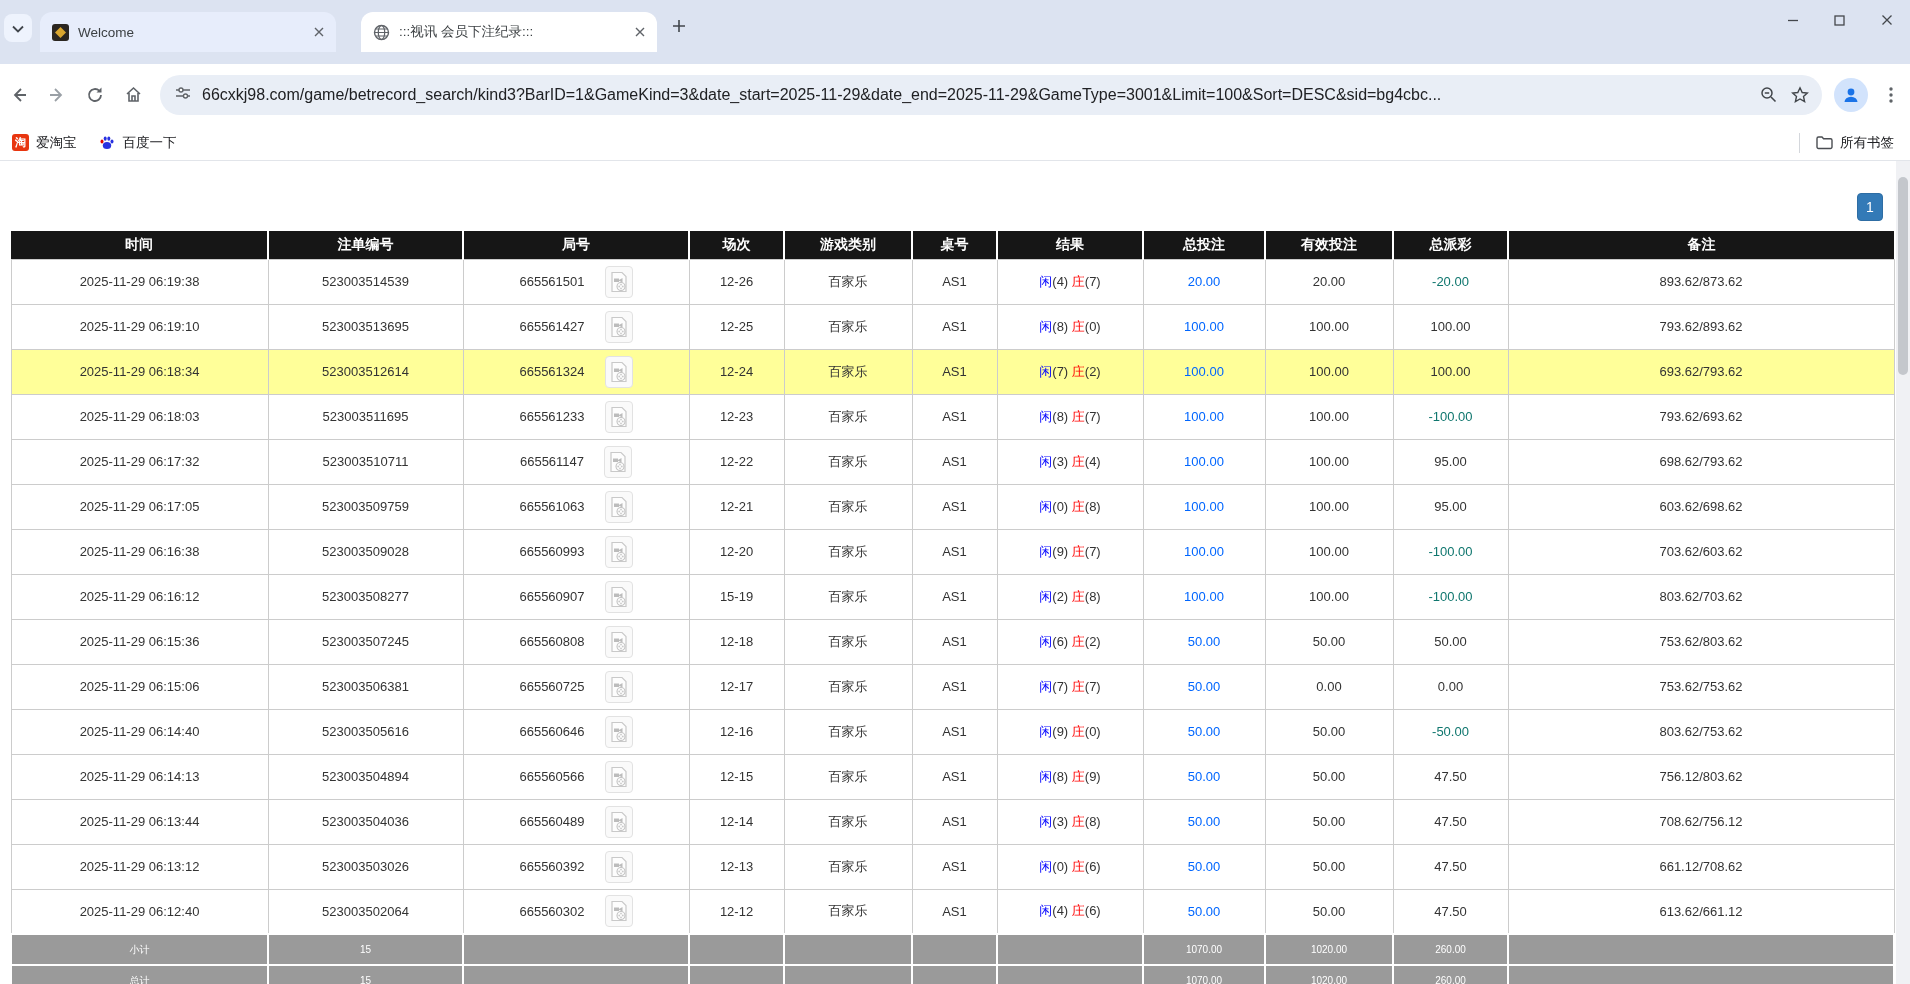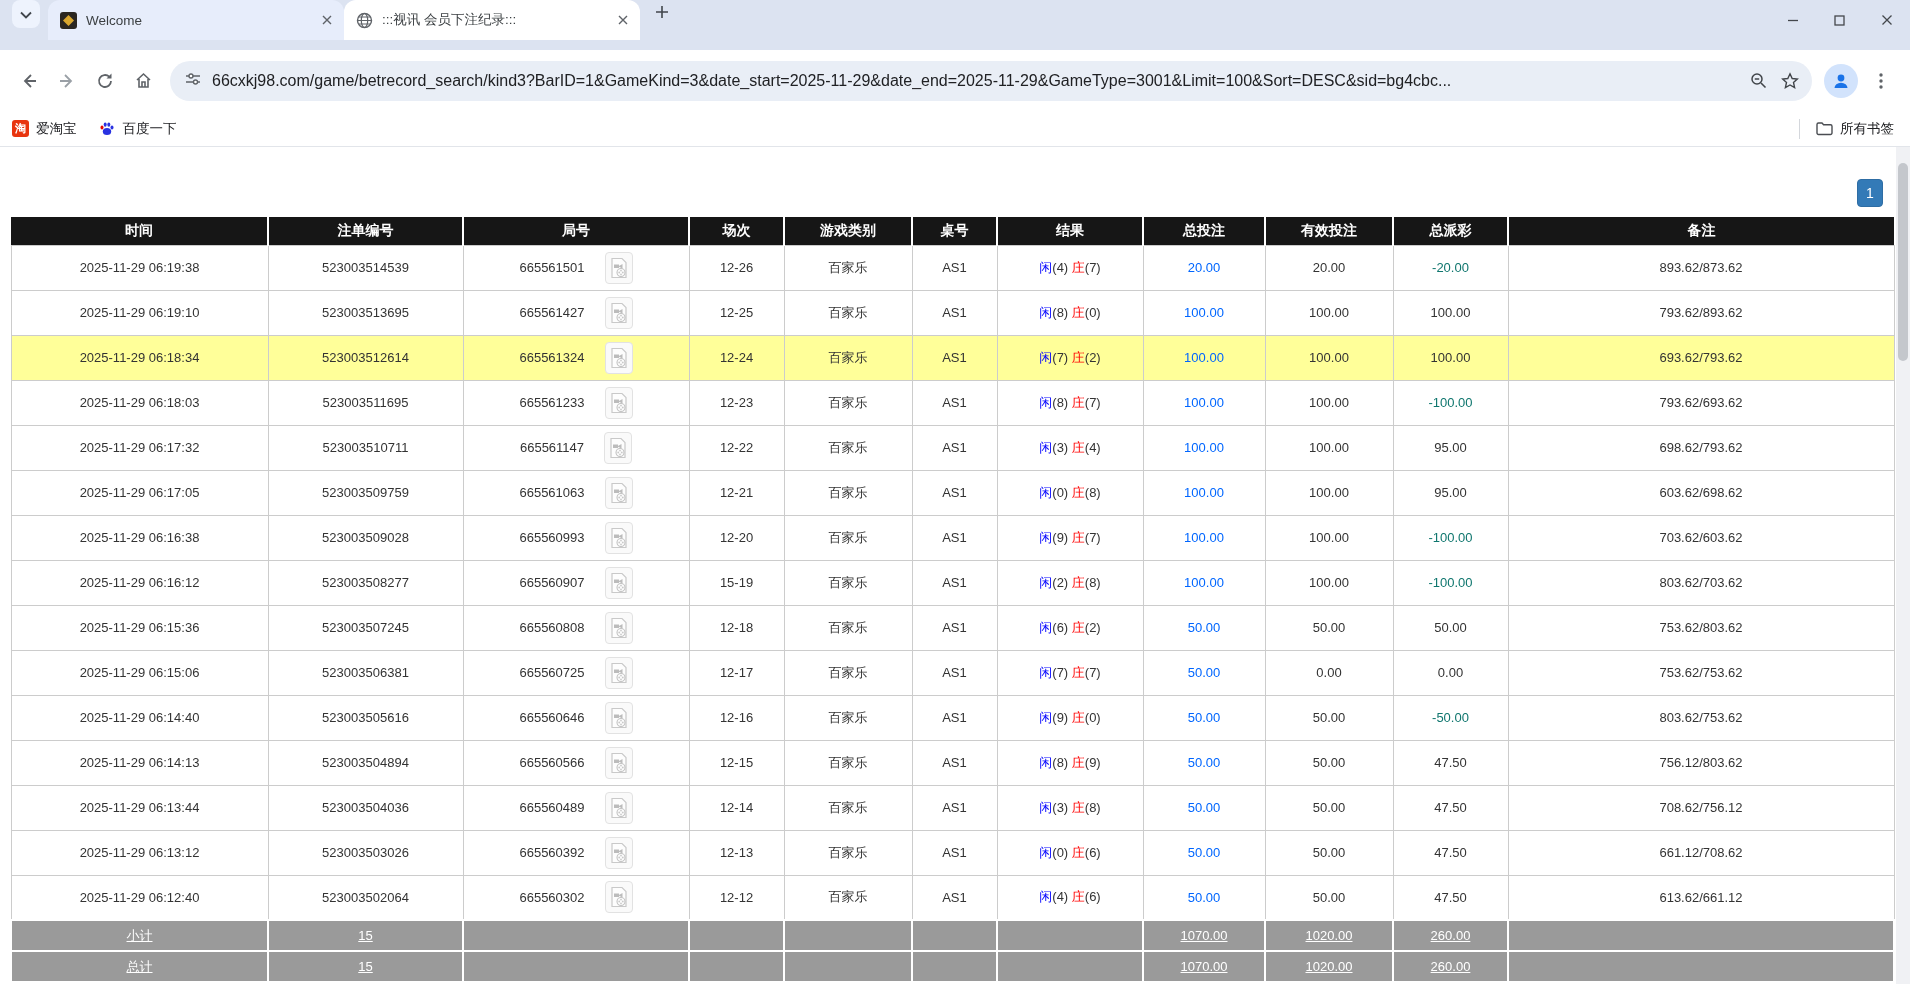--- a/index.html
+++ b/index.html
@@ -1,35 +1,35 @@
 <!DOCTYPE html>
 <html><head>
 <meta charset="utf-8">
 <style>
   * { margin:0; padding:0; box-sizing:border-box; }
   html,body { width:1910px; height:984px; overflow:hidden; }
   body { font-family:"Liberation Sans","DejaVu Sans",sans-serif; background:#fff; }
 
   
-  .tabbar { height:50px; background:#dce3f1; display:flex; align-items:flex-start; padding-left:8px; position:relative; }
+  .tabbar { height:64px; background:#dce3f1; display:flex; align-items:center; position:relative; }
   .tab-search-btn { width:28px; height:28px; border-radius:8px; background:#eef3fd; display:flex; align-items:center; justify-content:center; margin:0 8px 9px 4px; cursor:pointer; }
   .tab { height:40px; width:296px; border-radius:12px 12px 0 0; display:flex; align-items:center; padding:0 8px 0 12px; }
   .tab.inactive { background:#e7edfb; }
-  .tab.active { background:#ffffff; }
+  .tab.active { background:#ffffff;margin-left:25px; }
   .favicon { width:17px; height:17px; margin-right:9px; flex:0 0 auto; }
   .fav-welcome { background:#2b2620; border-radius:3px; display:flex; align-items:center; justify-content:center; }
   .fav-welcome svg { width:11px; height:11px; }
   .tab-title { flex:1; font-size:13.5px; color:#3c4043; white-space:nowrap; overflow:hidden; }
   .tab-close { width:18px; height:18px; border-radius:50%; display:flex; align-items:center; justify-content:center; cursor:pointer; }
   .newtab-btn { width:28px; height:28px; border-radius:50%; display:flex; align-items:center; justify-content:center; margin:0 0 9px 8px; cursor:pointer; }
   .win-controls { position:absolute; right:0; top:0; height:40px; display:flex; }
   .win-btn { width:47px; height:40px; display:flex; align-items:center; justify-content:center; cursor:pointer; }
 
   
-  .toolbar { height:61px; background:#fff; display:flex; align-items:center; padding:0 10px; }
+  .toolbar { height:61px; background:#fff; display:flex; align-items:center; padding:0 0; }
   .nav-btn { width:38px; height:38px; border-radius:50%; display:flex; align-items:center; justify-content:center; cursor:pointer; flex:0 0 auto; }
   .omnibox { flex:1; height:40px; background:#e9eef6; border-radius:21px; display:flex; align-items:center; padding:0 6px 0 14px; margin:0 8px; overflow:hidden; }
   .url-text { flex:1; font-size:16px; color:#202124; white-space:nowrap; overflow:hidden; margin:0 10px 0 10px; }
   .box-icon-btn { width:32px; height:32px; border-radius:50%; display:flex; align-items:center; justify-content:center; cursor:pointer; flex:0 0 auto; }
   .avatar-btn { width:34px; height:34px; border-radius:50%; background:#d2e3fc; display:flex; align-items:center; justify-content:center; cursor:pointer; margin:0 4px; flex:0 0 auto; }
 
   
   .bookmarks { height:36px; background:#fff; border-bottom:1px solid #e2e5ea; display:flex; align-items:center; padding:0 12px; }
   .bm-item { display:flex; align-items:center; gap:7px; margin-right:22px; font-size:13.5px; color:#202124; cursor:pointer; }
   .bm-ico { width:17px; height:17px; display:flex; align-items:center; justify-content:center; }
@@ -45,21 +45,21 @@
   .records thead th { background:#161616; color:#fff; font-size:14px; font-weight:bold; height:28px; border-right:2px solid #fff; text-align:center; }
   .records thead th:last-child { border-right:none; }
   .records tbody td { height:45px; background:#fff; border:1px solid #ccc; text-align:center; font-size:13px; color:#333; overflow:hidden; }
   .records tbody tr.hl td { background:#ffff99; }
   .records td.blue { color:#0066ff; }
   .records td.neg  { color:#0f766e; }
   .p-label { color:#0000ff; }
   .b-label { color:#ff0000; }
   .round-wrap { display:flex; align-items:center; justify-content:center; gap:20px; }
   .vbtn { width:28px; height:32px; background:#fafafa; border:1px solid #e2e2e2; border-radius:4px; display:flex; align-items:center; justify-content:center; cursor:pointer; }
-  .records tfoot td { background:#9a9a9a; color:#fff; font-size:13px; height:31px; border:2px solid #fff; text-align:center;text-decoration:underline; }
+  .records tfoot td { background:#9a9a9a; color:#fff; font-size:10px; height:31px; border:2px solid #fff; text-align:center; }
 
   
   .scrollbar { position:absolute; right:0; top:0; width:14px; height:838px; background:#f0f1f4; }
   .scroll-thumb { position:absolute; left:2px; top:16px; width:10px; height:198px; background:#c4c7cc; border-radius:5px; cursor:pointer; }
 </style>
 </head>
 <body>
 
 <div class="tabbar">
   <div class="tab-search-btn">

